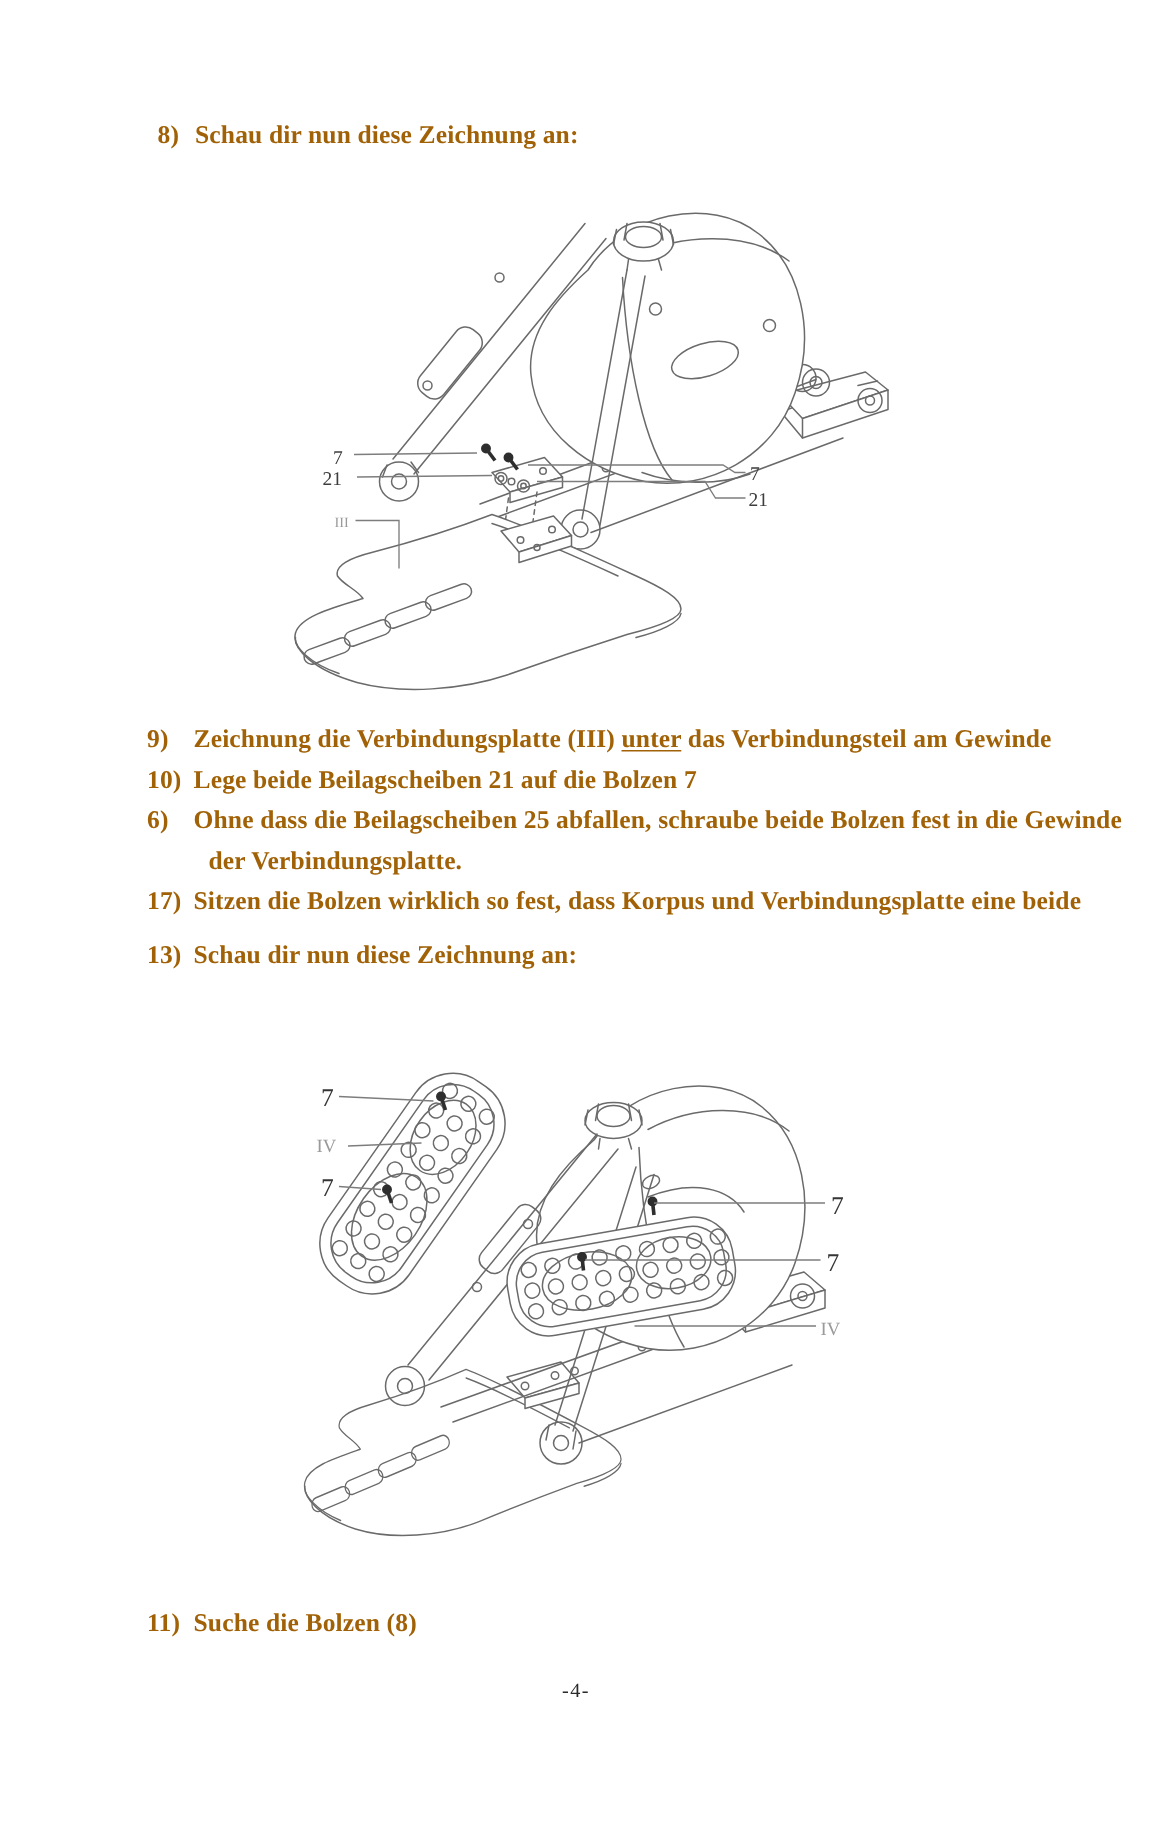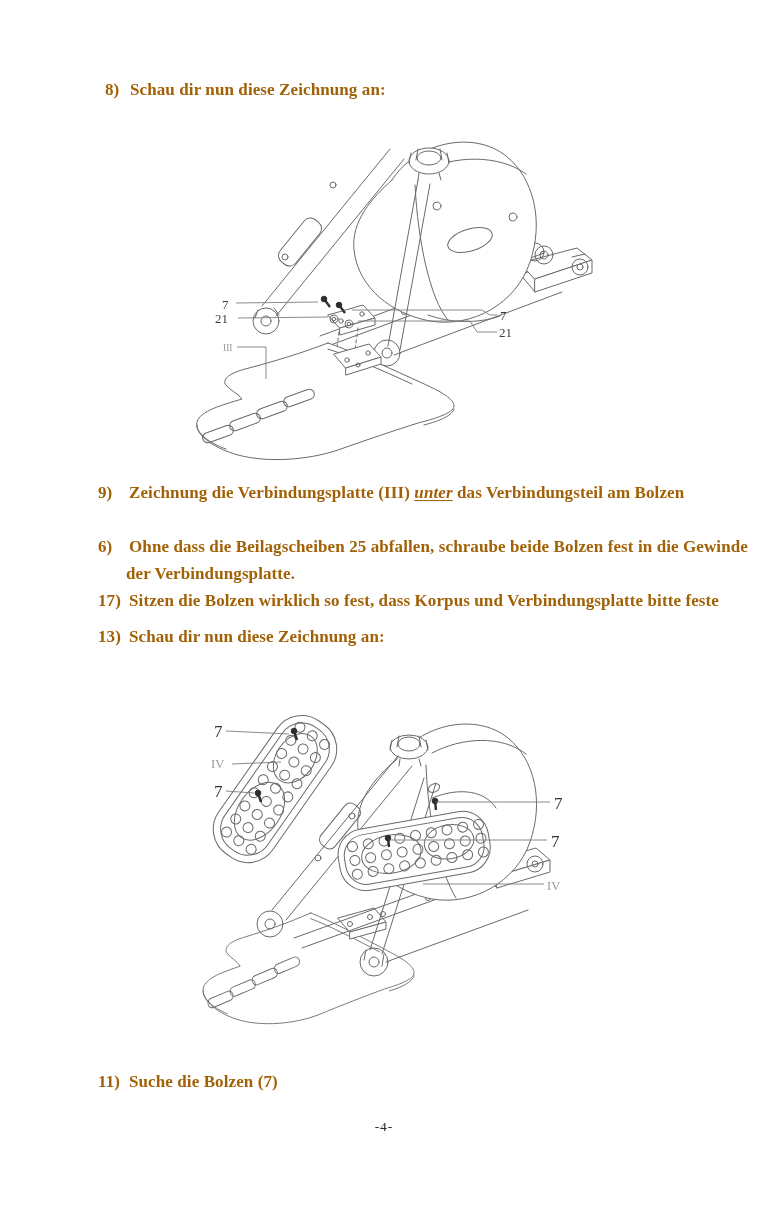--- a/index.html
+++ b/index.html
@@ -6,22 +6,22 @@
   .page{
     position:relative;width:768px;height:1216px;background:#ffffff;
     font-family:"Liberation Serif",serif;overflow:hidden;margin:0 auto;
   }
   .instr{
     position:absolute;font-weight:700;font-size:17px;color:#a16207;
     line-height:20px;white-space:nowrap;letter-spacing:.1px;
   }
   .instr .num{display:inline-block;width:31px;}
   .instr.first .num{width:25px;}
-  .instr .u{text-decoration:underline;text-underline-offset:2px;font-style:italic;}
-  .instr .cont{margin-top:7px;margin-left:28px;}
+  .instr .u{text-decoration:underline;text-underline-offset:2px;}
+  .instr .cont{margin-top:7px;margin-left:41px;}
   .figure{position:absolute;}
   .figure svg{display:block;}
   .pageno{
     position:absolute;top:1119px;left:0;width:100%;text-align:center;
     font-size:13.5px;font-weight:400;color:#2a2a2a;letter-spacing:1px;
   }
   
   .art{stroke:#6a6a6a;fill:none;stroke-width:1;stroke-linejoin:round;stroke-linecap:round;}
   .artw{stroke:#6a6a6a;fill:#ffffff;stroke-width:1;stroke-linejoin:round;}
   .dash{stroke-dasharray:3 3;}
@@ -141,28 +141,31 @@
       </g>
       <text class="t1" x="40" y="187">7</text>
       <text class="t1" x="33" y="201">21</text>
       <text class="t1s" x="41" y="229">III</text>
       <text class="t1" x="318" y="198">7</text>
       <text class="t1" x="317" y="215">21</text>
     </svg>
   </div>
 
   <div class="instr" style="top:483px;left:98px">
-    <span class="num">9)</span><span><span>Zeichnung die Verbindungsplatte (III) </span><span class="u">unter</span><span> das Verbindungsteil am Bolzen</span></span>
+    <span class="num">9)</span><span><span>Zeichnung die Verbindungsplatte (III) </span><span class="u">unter</span><span> das Verbindungsteil am Gewinde</span></span>
+  </div>
+  <div class="instr" style="top:510px;left:98px">
+    <span class="num">10)</span><span>Lege beide Beilagscheiben 21 auf die Bolzen 7</span>
   </div>
   <div class="instr" style="top:537px;left:98px">
     <span class="num">6)</span><span>Ohne dass die Beilagscheiben 25 abfallen, schraube beide Bolzen fest in die Gewinde</span>
     <div class="cont">der Verbindungsplatte.</div>
   </div>
   <div class="instr" style="top:591px;left:98px">
-    <span class="num">17)</span><span>Sitzen die Bolzen wirklich so fest, dass Korpus und Verbindungsplatte bitte feste</span>
+    <span class="num">17)</span><span>Sitzen die Bolzen wirklich so fest, dass Korpus und Verbindungsplatte eine beide</span>
   </div>
   <div class="instr" style="top:627px;left:98px">
     <span class="num">13)</span><span>Schau dir nun diese Zeichnung an:</span>
   </div>
 
   <div class="figure" style="top:698px;left:178px">
     <svg width="440" height="362" viewBox="0 0 440 362">
 
       <g class="art" transform="translate(13,5) scale(0.82,0.95)">
         <path class="artw" d="M146,221 C170,229 214,249 240,261 C260,270 272,277 272,284 C272,291 252,297 236,301 C214,308 184,318 156,328 C126,338 86,341 56,333 C28,325 12,311 15,300 C18,289 40,283 60,277 C56,271 47,268 43,262 C41,255 51,250 67,246 C90,240 120,231 146,221 Z"></path>
@@ -323,18 +326,18 @@
       <text class="t2" x="36" y="39">7</text>
       <text class="t2s" x="33" y="70">IV</text>
       <text class="t2" x="36" y="99">7</text>
       <text class="t2" x="376" y="111">7</text>
       <text class="t2" x="373" y="149">7</text>
       <text class="t2s" x="369" y="192">IV</text>
     </svg>
   </div>
 
   <div class="instr" style="top:1072px;left:98px">
-    <span class="num">11)</span><span>Suche die Bolzen (7)</span>
+    <span class="num">11)</span><span>Suche die Bolzen (8)</span>
   </div>
 
   <div class="pageno">-4-</div>
 
 </div>
 
 </body></html>

